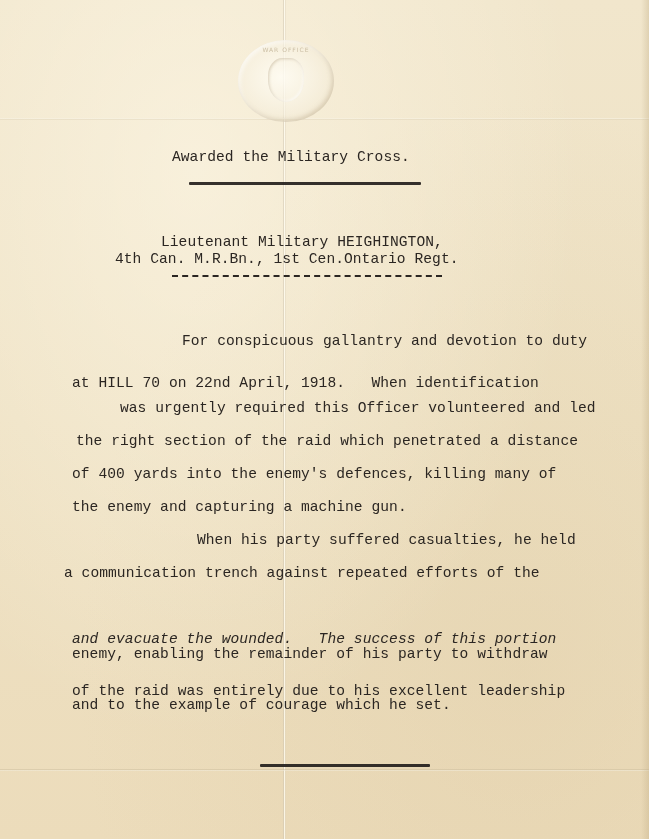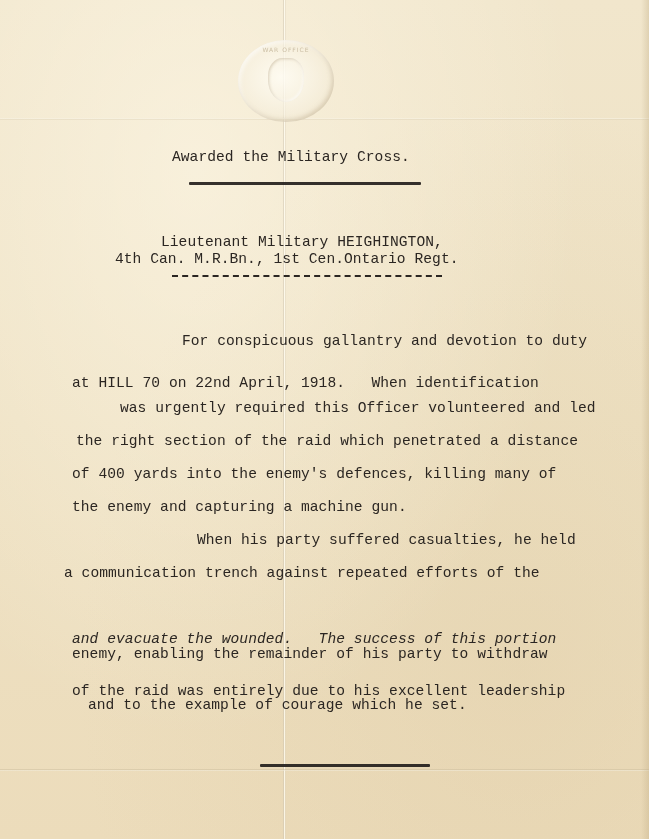--- a/index.html
+++ b/index.html
@@ -91,17 +91,17 @@
     <div class="text" style="left:72px; top:467px;">of 400 yards into the enemy's defences, killing many of</div>
     <div class="text" style="left:72px; top:500px;">the enemy and capturing a machine gun.</div>
   </div>
 
   <div>
     <div class="text" style="left:197px; top:533px;">When his party suffered casualties, he held</div>
     <div class="text" style="left:64px; top:566px;">a communication trench against repeated efforts of the</div>
     <div class="text" style="left:72px; top:599px;margin-top:48px;">enemy, enabling the remainder of his party to withdraw</div>
     <div class="text" style="left:72px; top:632px;font-style:italic;">and evacuate the wounded.   The success of this portion</div>
     <div class="text" style="left:72px; top:665px;margin-top:19px;">of the raid was entirely due to his excellent leadership</div>
-    <div class="text" style="left:88px; top:698px;font-family:Liberation Mono, monospace;">and to the example of courage which he set.</div>
+    <div class="text" style="left:72px; top:698px;font-family:Liberation Mono, monospace;">and to the example of courage which he set.</div>
   </div>
 
   <div class="rule-solid" style="left:260px; top:764px; width:170px;"></div>
 </div>
 
 </body></html>

